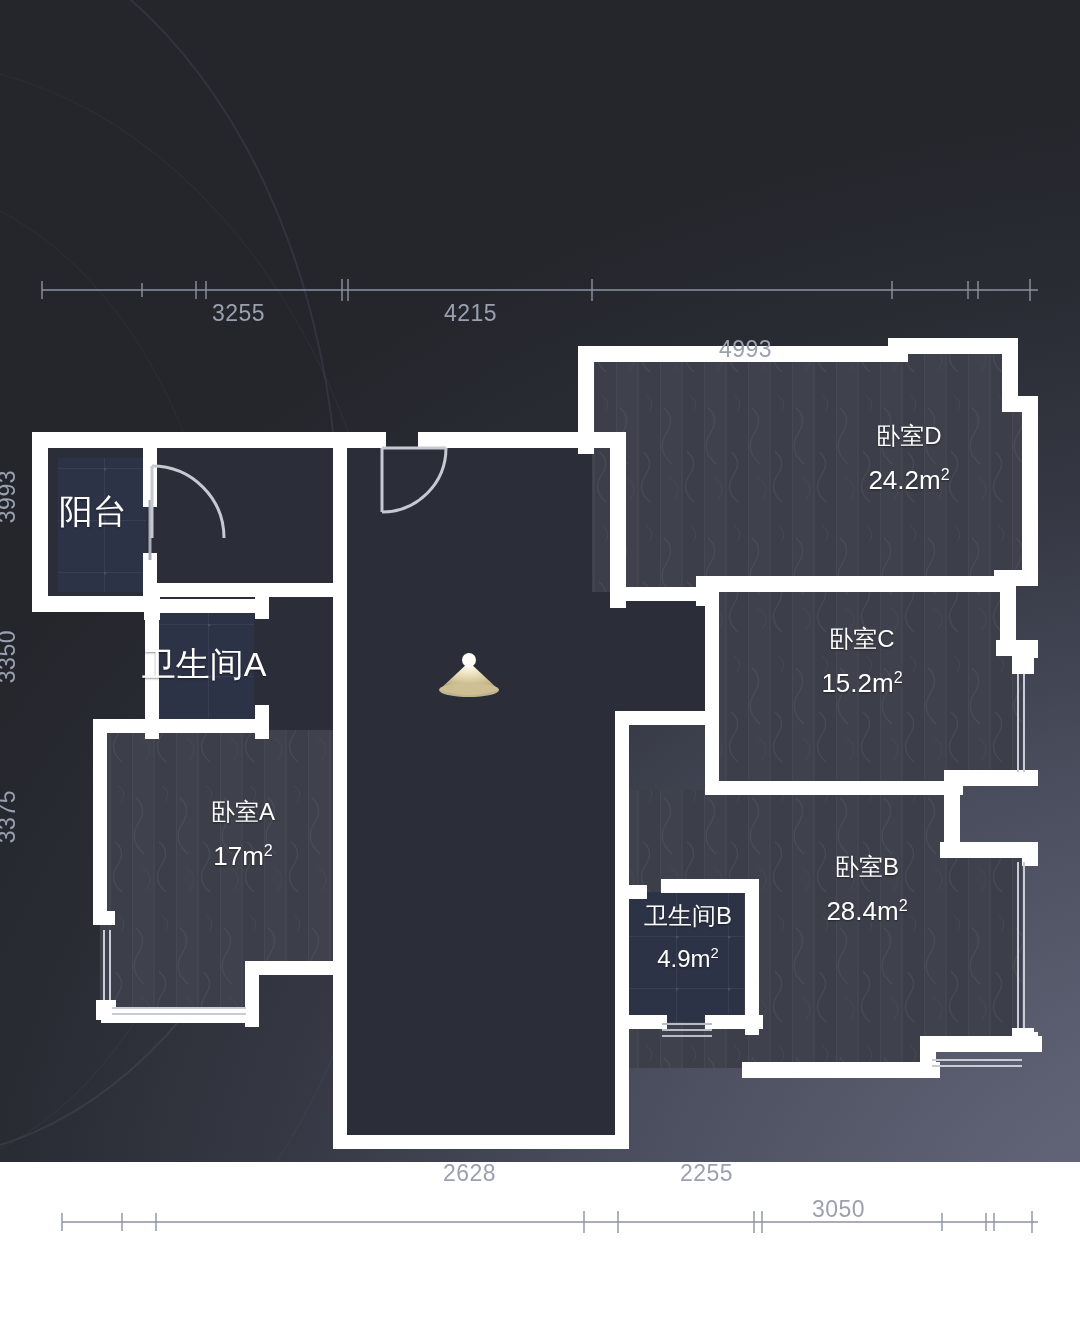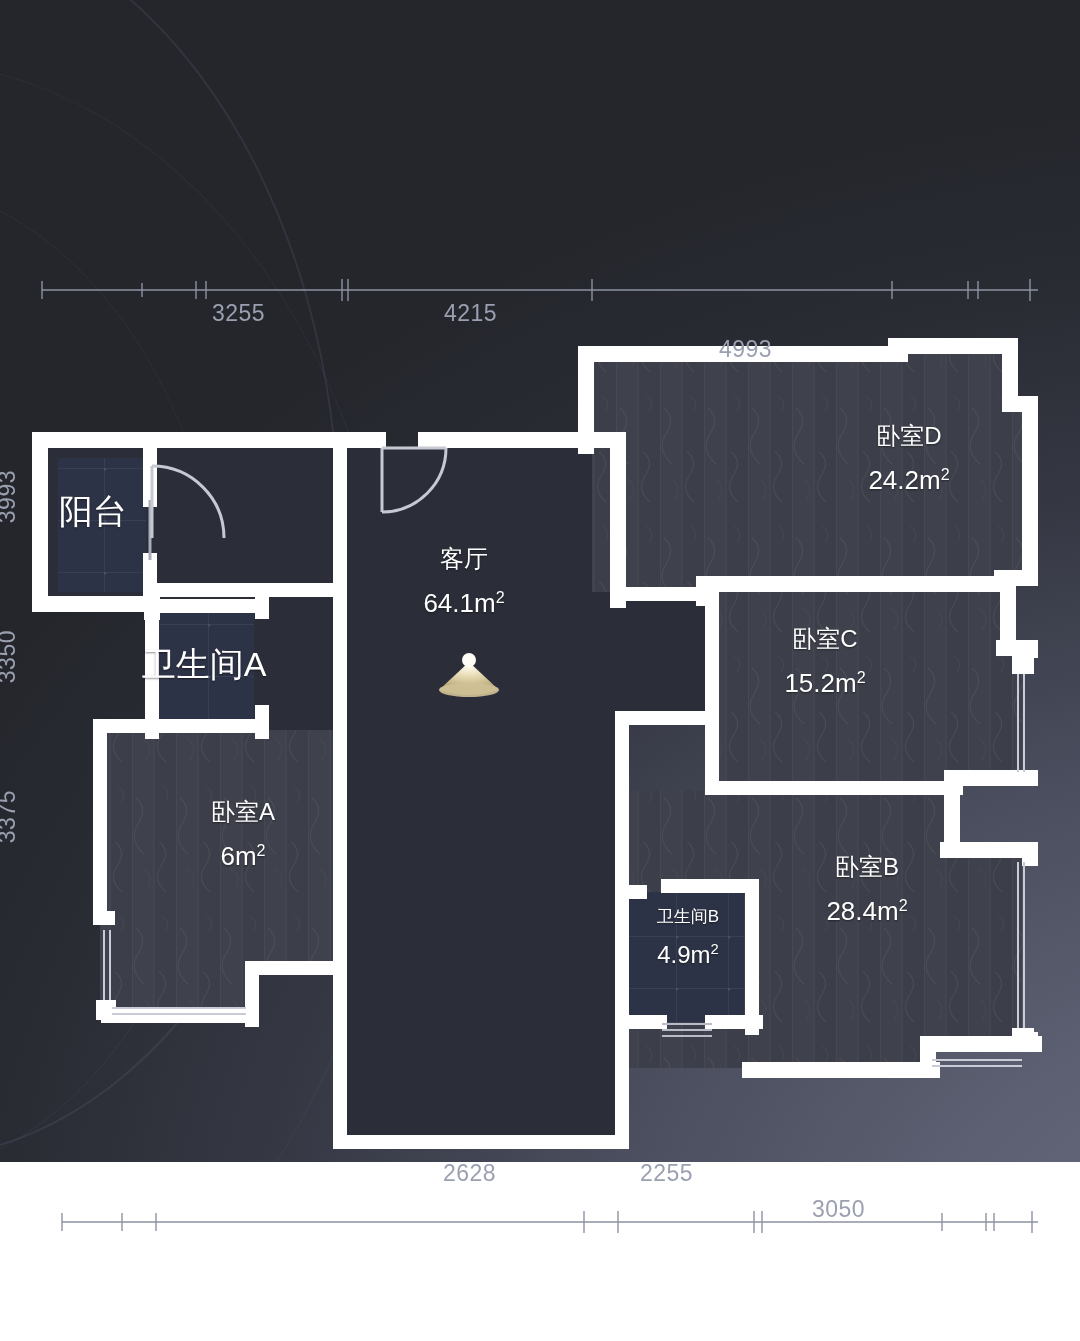--- a/index.html
+++ b/index.html
@@ -40,21 +40,21 @@
   .room-label {
     position:absolute;
     color:#ffffff;
     text-align:center;
     white-space:nowrap;
     line-height:1.28;
     text-shadow:0 1px 2px rgba(0,0,0,.45);
   }
   .room-label .rname { font-size:24px; display:block; }
   .room-label .rarea { font-size:26px; display:block; margin-top:12px; }
-  .room-label.small .rname { font-size:17px; }
+  .room-label.small .rname { font-size:24px; }
   .room-label.small .rarea { font-size:24px; }
   .room-label.one .rname { font-size:34px; }
   sup { font-size:.62em; vertical-align:super; }
 </style>
 </head>
 <body>
 
 <div id="stage">
 
   <div id="streaks">
@@ -273,51 +273,47 @@
       <ellipse cx="469" cy="690" rx="30" ry="7" fill="#cfc196" opacity="0.9"></ellipse>
       <circle cx="469" cy="660" r="7" fill="#fffdf5"></circle>
     </g>
   </svg>
 
   <div class="dim-label" style="left:212px;top:300px;">3255</div>
   <div class="dim-label" style="left:444px;top:300px;">4215</div>
   <div class="dim-label" style="left:719px;top:300px;margin-top:36px;">4993</div>
 
   <div class="dim-label" style="left:443px;top:1160px;">2628</div>
-  <div class="dim-label" style="left:640px;top:1160px;">2255</div>
+  <div class="dim-label" style="left:680px;top:1160px;">2255</div>
   <div class="dim-label" style="left:812px;top:1160px;margin-top:36px;">3050</div>
 
   <div class="dim-label vert" style="left:-6px;top:470px;transform:rotate(-90deg) translate(-100%,0);">3993</div>
   <div class="dim-label vert" style="left:-6px;top:630px;transform:rotate(-90deg) translate(-100%,0);">3350</div>
   <div class="dim-label vert" style="left:-6px;top:790px;transform:rotate(-90deg) translate(-100%,0);">3375</div>
 
   <div class="room-label one" style="left:93px;top:512px;transform:translate(-50%,-50%);">
     <span class="rname">阳台</span>
   </div>
 
   <div class="room-label one small" style="left:204px;top:665px;transform:translate(-50%,-50%);">
     <span class="rname">卫生间A</span>
   </div>
 
-  <div class="room-label" style="left:464px;top:582px;transform:translate(-50%,-50%);">
-    <span class="rname">客厅</span>
-    <span class="rarea"><span>64.1m</span><sup>2</sup></span>
-  </div>
 
   <div class="room-label" style="left:243px;top:835px;transform:translate(-50%,-50%);">
     <span class="rname">卧室A</span>
-    <span class="rarea"><span>6m</span><sup>2</sup></span>
+    <span class="rarea"><span>17m</span><sup>2</sup></span>
   </div>
 
   <div class="room-label" style="left:867px;top:890px;transform:translate(-50%,-50%);">
     <span class="rname">卧室B</span>
     <span class="rarea"><span>28.4m</span><sup>2</sup></span>
   </div>
 
-  <div class="room-label" style="left:825px;top:662px;transform:translate(-50%,-50%);">
+  <div class="room-label" style="left:862px;top:662px;transform:translate(-50%,-50%);">
     <span class="rname">卧室C</span>
     <span class="rarea"><span>15.2m</span><sup>2</sup></span>
   </div>
 
   <div class="room-label" style="left:909px;top:459px;transform:translate(-50%,-50%);">
     <span class="rname">卧室D</span>
     <span class="rarea"><span>24.2m</span><sup>2</sup></span>
   </div>
 
   <div class="room-label small" style="left:688px;top:938px;transform:translate(-50%,-50%);">

